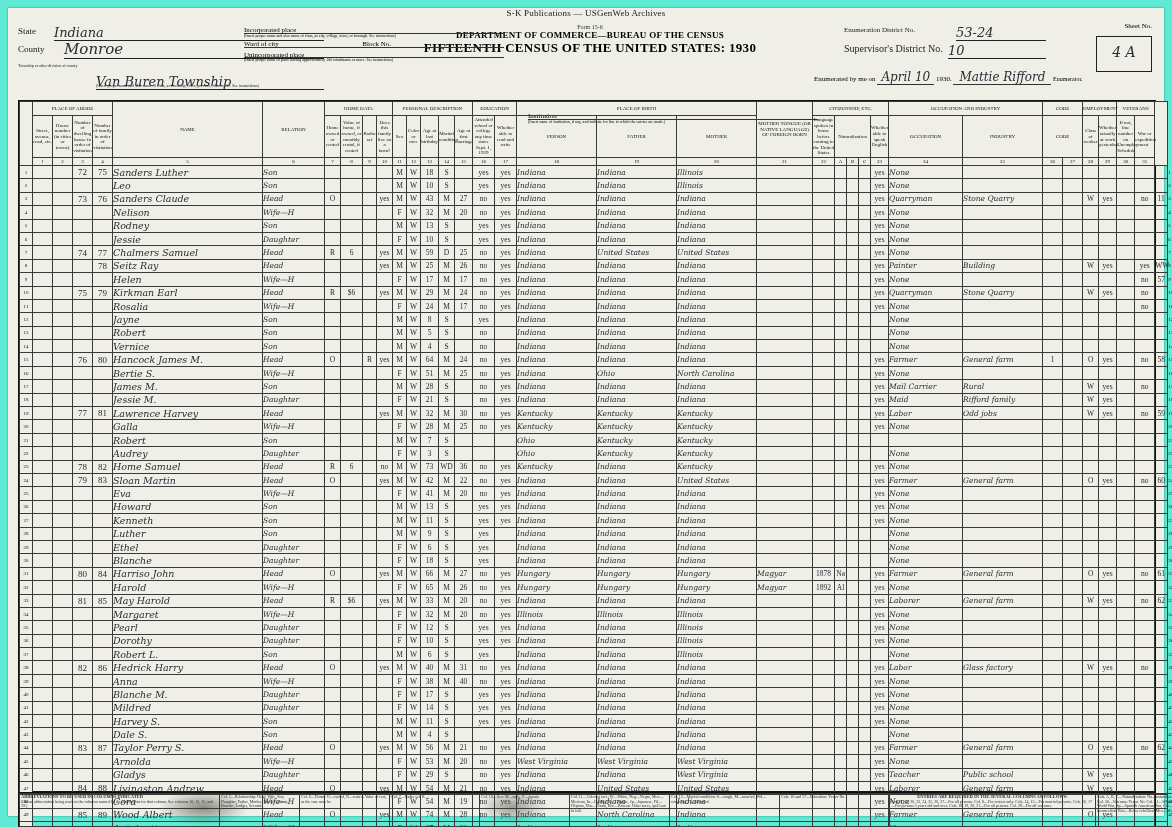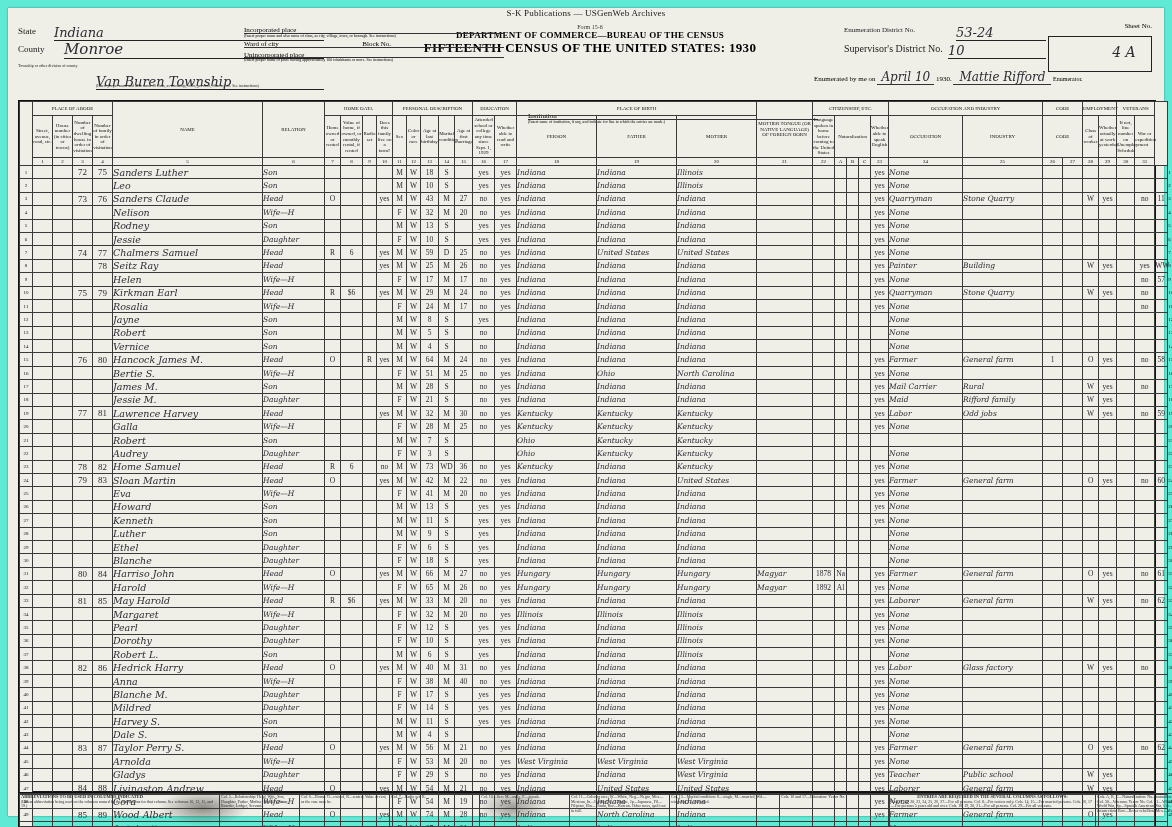--- a/index.html
+++ b/index.html
@@ -27,21 +27,21 @@
   .hdr .mid{position:absolute;left:318px;top:0;width:508px;text-align:center;}
   .hdr .right{position:absolute;left:826px;top:0;width:310px;}
   .fline{position:relative;height:18px;font-size:9px;color:#1b1b1b;}
   .fline .lbl{position:absolute;left:0;top:2px;}
   .fline .val{position:absolute;bottom:1px;border-bottom:1px solid #222;}
   .formno{font-size:6px;color:#333;}
   .t1{font-size:9px;font-weight:bold;letter-spacing:.3px;}
   .t2{font-size:13px;font-weight:bold;letter-spacing:.3px;}
   .t3{font-size:13px;font-weight:bold;letter-spacing:1px;}
   .sheetbox{
-    position:absolute;right:0;top:18px;width:54px;height:34px;border:1px solid #222;padding-left:48px;
+    position:absolute;right:0;top:18px;width:54px;height:34px;border:1px solid #222;
   }
   .sheetno{position:absolute;right:58px;top:20px;font-size:8px;}
   
   .tblwrap{position:absolute;left:10px;top:92px;width:1136px;height:690px;border:1px solid #111;}
   table.census{border-collapse:collapse;width:100%;height:100%;table-layout:fixed;}
   table.census td,table.census th{border:1px solid #3a3a3a;padding:0;vertical-align:middle;}
   thead td{font-size:5px;line-height:5.6px;text-align:center;color:#111;padding:1px;}
   .colnum td{font-size:5px;height:7px;text-align:center;}
   tbody td{height:12.4px;font-size:9px;color:#2b2b33;}
   .rn{font-size:5px;text-align:center;color:#111;background:#efeee7;}

